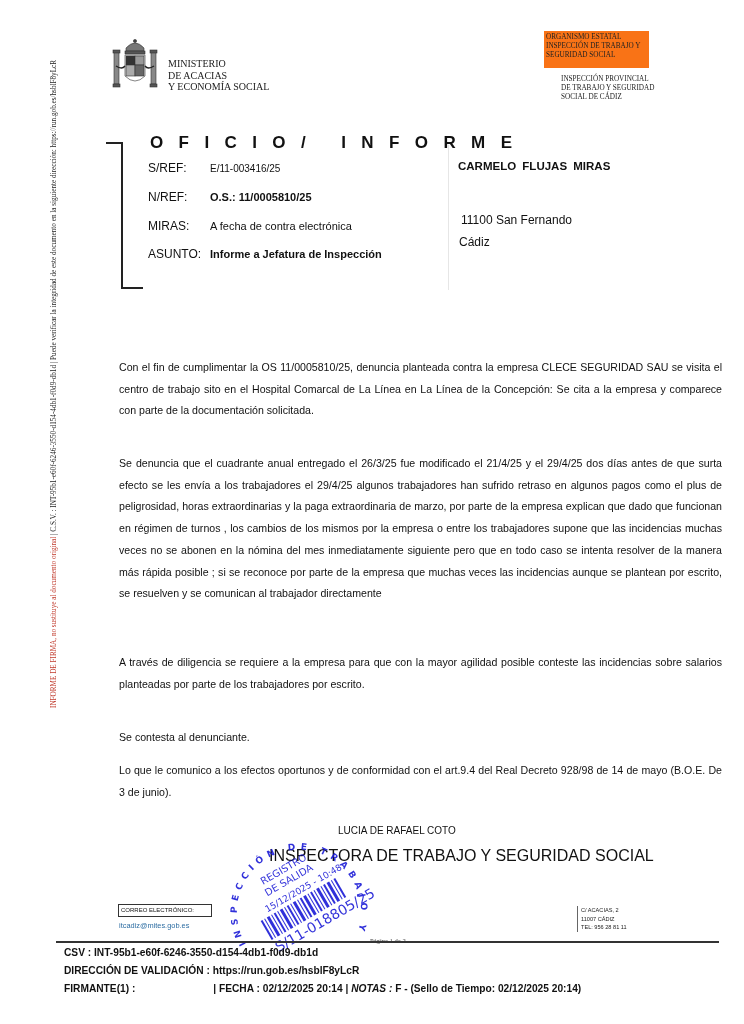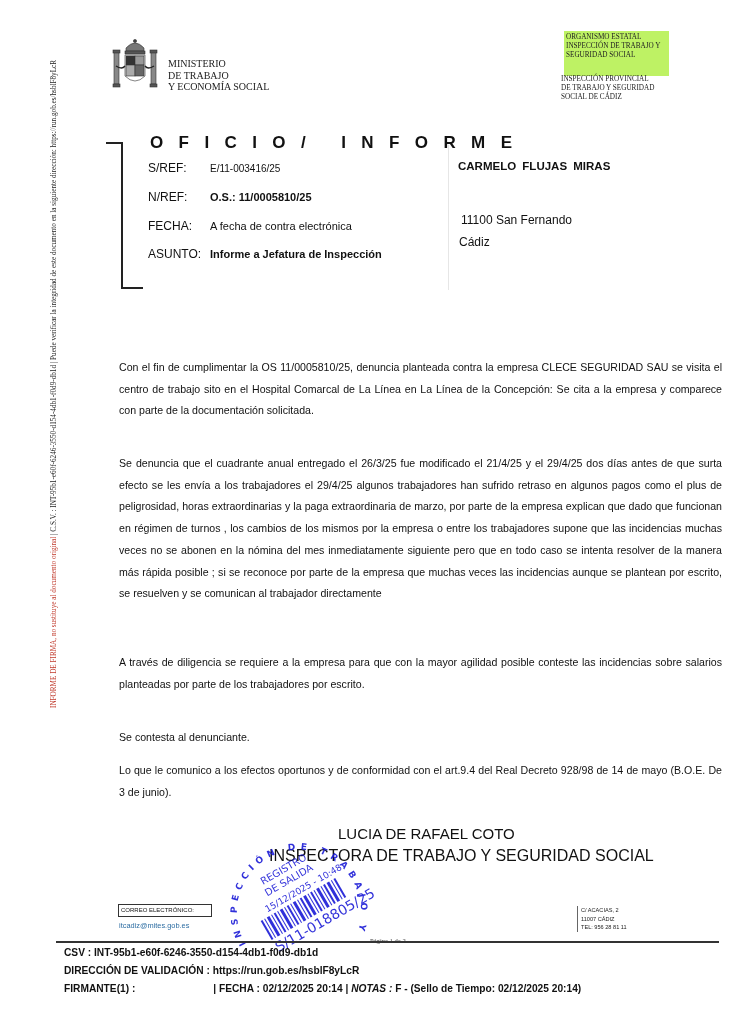--- a/index.html
+++ b/index.html
@@ -10,21 +10,21 @@
     transform-origin: 0 0; transform: rotate(-90deg) translateX(-648px);
     width: 648px; white-space: nowrap;
     font-family: "Liberation Serif", serif; font-size: 7.2px; color: #222;
   }
   .side-note .red { color: #c0392b; }
 
   .crest { position: absolute; left: 112px; top: 38px; width: 46px; height: 56px; }
   .ministry { position: absolute; left: 168px; top: 58px; font-family: "Liberation Serif", serif; font-size: 10px; line-height: 11.5px; color: #222; }
   .ministry div { white-space: nowrap; }
 
-  .org-box { position: absolute; left: 564px; top: 31px; width: 103px; height: 35px; background: #bef264; padding: 2px 0 8px 2px; font-family: "Liberation Serif", serif; font-size: 7.2px; line-height: 9px; color: #222; }
+  .org-box { position: absolute; left: 544px; top: 31px; width: 103px; height: 35px; background: #f97316; padding: 2px 0 0 2px; font-family: "Liberation Serif", serif; font-size: 7.2px; line-height: 9px; color: #222; }
   .prov-box { position: absolute; left: 561px; top: 75px; font-family: "Liberation Serif", serif; font-size: 7.2px; line-height: 9px; color: #222; }
 
   .bracket-v { position: absolute; left: 121px; top: 142px; width: 2px; height: 146px; background: #222; }
   .bracket-top { position: absolute; left: 106px; top: 142px; width: 17px; height: 2px; background: #222; }
   .bracket-bot { position: absolute; left: 121px; top: 287px; width: 22px; height: 2px; background: #222; }
 
   .oficio-title { position: absolute; left: 150px; top: 133px; font-weight: bold; font-size: 17px; letter-spacing: 15.4px; white-space: nowrap; color: #111; }
 
   .ref-row { position: absolute; left: 148px; font-size: 12px; white-space: nowrap; color: #111; }
   .ref-row .lbl { display: inline-block; width: 62px; }
@@ -33,21 +33,21 @@
   .ref-row .val.bold { font-weight: bold; font-size: 11px; }
 
   .recip-line { position: absolute; left: 448px; top: 145px; width: 1px; height: 145px; background: #e6e6e6; }
   .recip-name { position: absolute; left: 458px; top: 160px; font-weight: bold; font-size: 11.5px; word-spacing: 3px; white-space: nowrap; }
   .recip-city { position: absolute; left: 461px; top: 213px; font-size: 12px; white-space: nowrap; }
   .recip-prov { position: absolute; left: 459px; top: 235px; font-size: 12px; white-space: nowrap; }
 
   .body-text { position: absolute; left: 119px; width: 603px; font-family: "Liberation Sans", sans-serif; font-size: 10.6px; line-height: 21.7px; color: #111; text-align: justify; margin-top: 27px; }
   .body-text p { margin: 0; }
 
-  .signer-name { position: absolute; left: 338px; top: 825px; font-size: 15px; white-space: nowrap; }
+  .signer-name { position: absolute; left: 338px; top: 825px; font-size: 10px; white-space: nowrap; }
   .signer-title { position: absolute; left: 269px; top: 847px; font-size: 16px; white-space: nowrap; }
 
   .stamp { position: absolute; left: 224px; top: 826px; width: 150px; height: 130px; }
 
   .email-box { position: absolute; left: 118px; top: 904px; width: 90px; height: 11px; border: 1px solid #333; font-size: 6px; line-height: 11px; padding-left: 2px; white-space: nowrap; }
   .email-link { position: absolute; left: 119px; top: 921px; font-size: 7.4px; color: #2e6ea3; white-space: nowrap; text-align: right; }
   .addr { position: absolute; left: 577px; top: 906px; border-left: 1px solid #666; padding-left: 3px; font-size: 5.6px; line-height: 8.6px; color: #222; white-space: nowrap; }
 
   .page-num { position: absolute; left: 370px; top: 937px; font-family: "Liberation Serif", serif; font-size: 6.6px; color: #333; }
   .footer-rule { position: absolute; left: 56px; top: 941px; width: 663px; height: 2px; background: #333; }
@@ -79,21 +79,21 @@
     <rect x="38" y="12" width="7" height="3" fill="#555"></rect>
     <rect x="1" y="46" width="7" height="3" fill="#555"></rect>
     <rect x="38" y="46" width="7" height="3" fill="#555"></rect>
     <path d="M4 28 Q10 32 13 28" fill="none" stroke="#222" stroke-width="1.4"></path>
     <path d="M33 28 Q36 32 42 28" fill="none" stroke="#222" stroke-width="1.4"></path>
   </g>
 </svg>
 
 <div class="ministry">
   <div>MINISTERIO</div>
-  <div>DE TRABAJO</div>
+  <div>DE ACACIAS</div>
   <div>Y ECONOMÍA SOCIAL</div>
 </div>
 
 <div class="org-box">
   <div>ORGANISMO ESTATAL</div>
   <div>INSPECCIÓN DE TRABAJO Y</div>
   <div>SEGURIDAD SOCIAL</div>
 </div>
 
 <div class="prov-box">
@@ -108,21 +108,21 @@
 
 <div class="oficio-title">OFICIO/ INFORME</div>
 
 <div class="ref-row" style="top:161px;">
   <span class="lbl">S/REF:</span><span class="val small">E/11-003416/25</span>
 </div>
 <div class="ref-row" style="top:190px;">
   <span class="lbl">N/REF:</span><span class="val bold">O.S.: 11/0005810/25</span>
 </div>
 <div class="ref-row" style="top:219px;">
-  <span class="lbl">FECHA:</span><span class="val" style="font-size:11px;">A fecha de contra electrónica</span>
+  <span class="lbl">MIRAS:</span><span class="val" style="font-size:11px;">A fecha de contra electrónica</span>
 </div>
 <div class="ref-row" style="top:247px;">
   <span class="lbl">ASUNTO:</span><span class="val bold">Informe a Jefatura de Inspección</span>
 </div>
 
 <div class="recip-line"></div>
 <div class="recip-name">CARMELO FLUJAS MIRAS</div>
 <div class="recip-city">11100 San Fernando</div>
 <div class="recip-prov">Cádiz</div>
 

